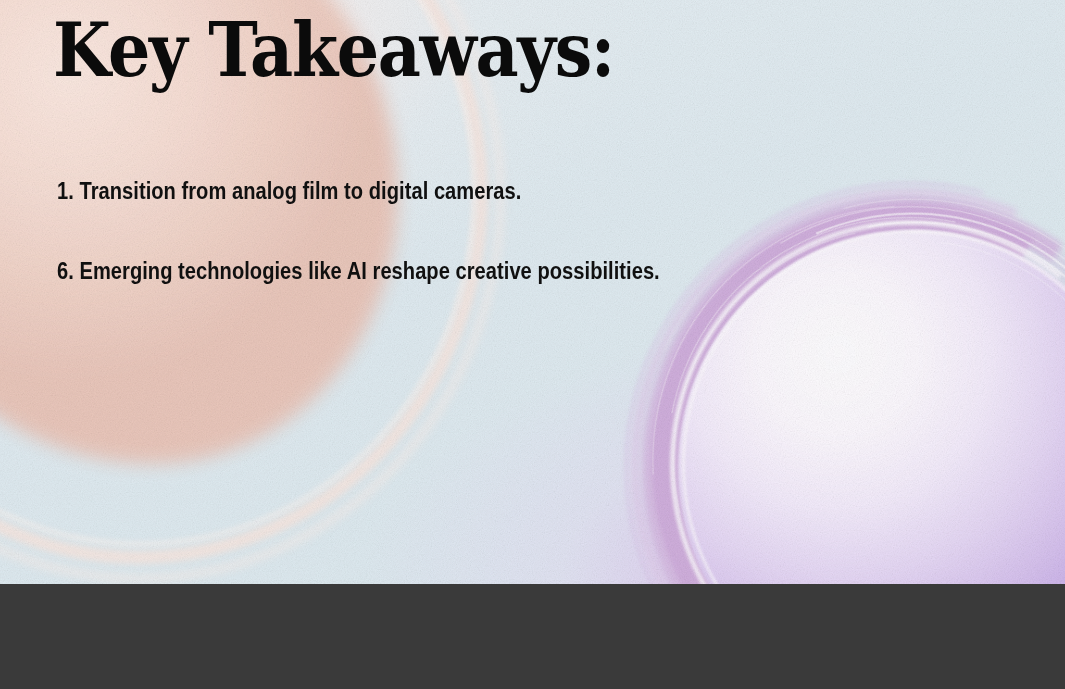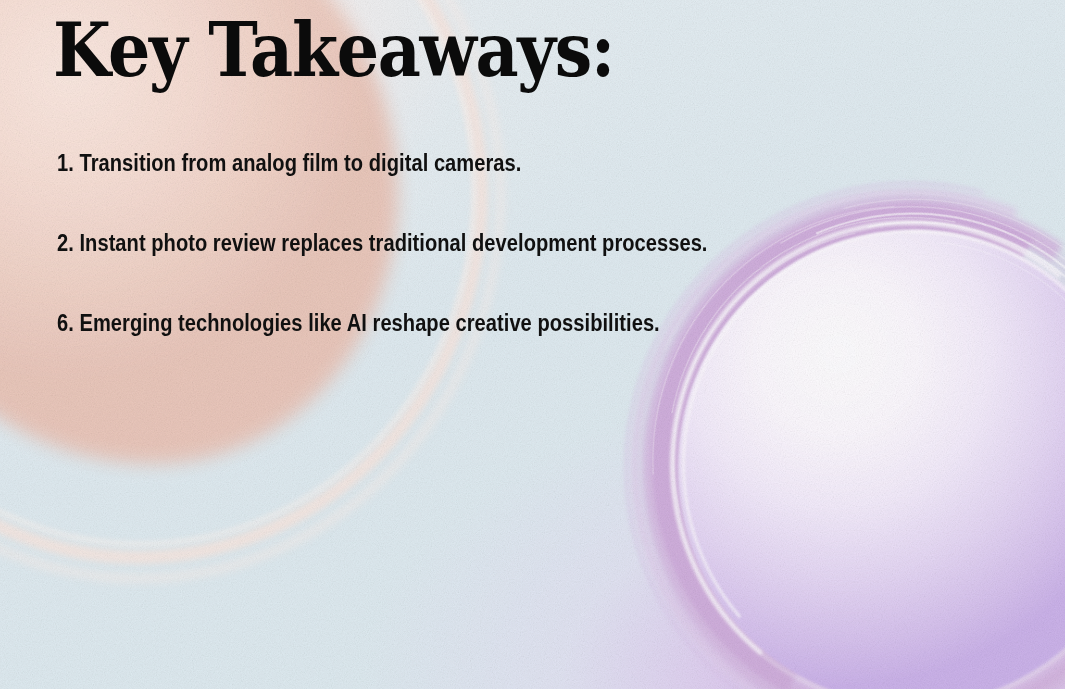--- a/index.html
+++ b/index.html
@@ -2,21 +2,21 @@
 <html><head>
 <meta charset="utf-8">
 <title>Key Takeaways</title>
 <style>
   html,body{margin:0;padding:0;background:#3a3a3a;}
   *{box-sizing:border-box;}
 
   .canvas{
     position:relative;
     width:1065px;
-    height:689px;
+    height:584px;
     overflow:hidden;
     background:#ffffff;
     font-family:"Liberation Sans", sans-serif;
     text-decoration:underline;
   }
 
   
   .bg-base{
     position:absolute; inset:0;
     background:
@@ -211,21 +211,21 @@
   .takeaway-list{
     position:absolute;
     left:57px; top:152px;
     margin:0; padding:0;
     list-style:none;
     width:900px;
   }
   .takeaway-item{
     height:80px;
     display:flex;
-    align-items:flex-start;
+    align-items:center;
     white-space:nowrap;
   }
   .takeaway-text{
     font-family:"Liberation Sans", sans-serif;
     font-weight:700;
     font-size:23.5px;
     line-height:1;
     letter-spacing:.05px;
     color:#101010;
     transform:scaleX(.855);
@@ -291,21 +291,18 @@
 
   <div class="content">
 
     <h1 class="page-title">Key Takeaways:</h1>
 
     <ul class="takeaway-list">
       <li class="takeaway-item">
         <span class="takeaway-text">1. Transition from analog film to digital cameras.</span>
       </li>
       <li class="takeaway-item">
-        <span class="takeaway-text">2. Instant photo review replaces traditional development processes.</span>
-      </li>
-      <li class="takeaway-item">
         <span class="takeaway-text">6. Emerging technologies like AI reshape creative possibilities.</span>
       </li>
     </ul>
 
   </div>
 </div>
 
 </body></html>

